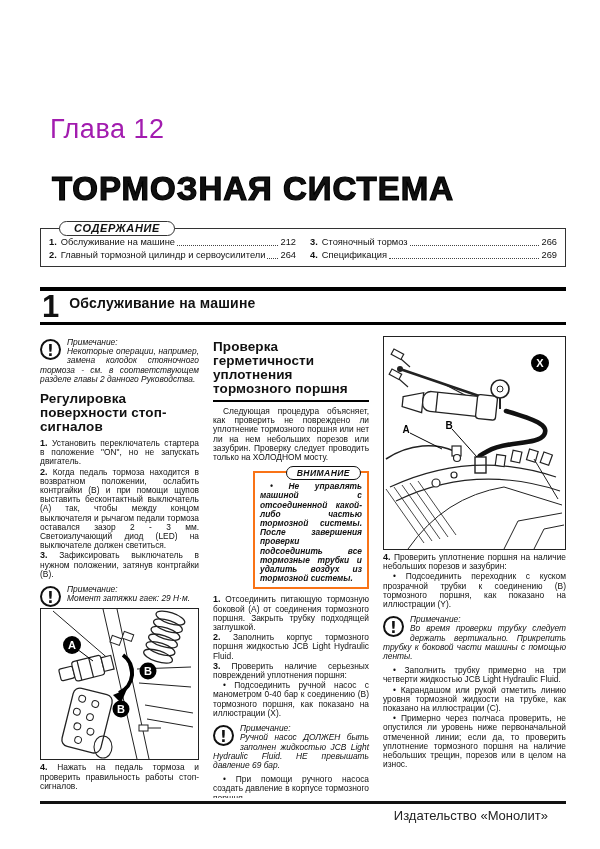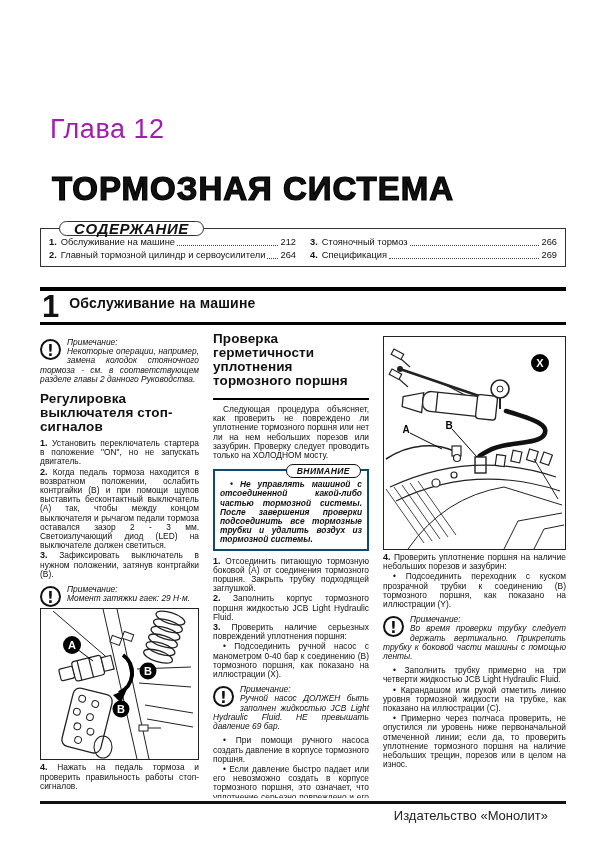--- a/index.html
+++ b/index.html
@@ -6,51 +6,51 @@
   html,body { background:#e8e8e8; }
   .page {
     position:relative; width:600px; height:849px; background:#ffffff;
     font-family:"Liberation Sans","DejaVu Sans",sans-serif; color:#111;
     overflow:hidden; margin:0 auto;
   }
   .chapter { position:absolute; left:42px; top:114px; font-size:27px; font-weight:400; color:#a21caf; letter-spacing:0.5px;margin-left:8px; }
   .doc-title { position:absolute; left:52px; top:170px; font-size:33px; font-weight:bold; letter-spacing:1px; -webkit-text-stroke:1.2px #000; }
 
   .toc-box { position:absolute; left:40px; right:34px; top:228px; border:1.2px solid #333; padding:8px 8px 5px 8px; }
-  .toc-tab { position:absolute; top:-8px; left:18px; background:#fff; border:1.5px solid #333; border-radius:9px; padding:0 14px; font-size:15px; font-weight:bold; font-style:italic; letter-spacing:0.6px; line-height:13px; }
+  .toc-tab { position:absolute; top:-8px; left:18px; background:#fff; border:1.5px solid #333; border-radius:9px; padding:0 14px; font-size:11px; font-weight:bold; font-style:italic; letter-spacing:0.6px; line-height:13px; }
   .toc-grid { display:grid; grid-template-columns:1fr 1fr; column-gap:14px; row-gap:2px; }
   .toc-item { display:flex; align-items:flex-end; font-size:9.3px; line-height:11px; }
   .toc-num { font-weight:bold; margin-right:4px; }
   .toc-dots { flex:1; border-bottom:1.4px dotted #444; margin:0 2px 2px 2px; min-width:8px; }
 
   .section-bar { position:absolute; left:40px; right:34px; top:287px; border-top:4px solid #000; border-bottom:3px solid #000; height:38px; display:flex; align-items:flex-start; }
   .section-num { font-size:31px; font-weight:bold; line-height:30px; margin:1px 10px 0 2px; }
   .section-title { font-size:14px; font-weight:bold; margin-top:4px; letter-spacing:0.2px; }
 
   .cols { position:absolute; left:40px; top:332px; width:526px; height:466px; display:flex; gap:14px; overflow:hidden; }
   .col { font-size:8.4px; line-height:9.2px; text-align:justify; }
   .col-left   { width:160px; }
   .col-mid    { width:166px; }
   .col-right  { width:184px; }
 
   h3.col-head { font-size:13.5px; line-height:14px; font-weight:bold; text-align:left; margin:8px 0 5px 0; letter-spacing:0.1px; }
-  h3.underlined { border-bottom:2.5px solid #000; padding-bottom:10px; margin-top:0; }
+  h3.underlined { border-bottom:2.5px solid #000; padding-bottom:4px; margin-top:8px; }
 
   p.step { margin-top:1px; }
   p.step b { font-size:9px; }
   p.bullet { text-indent:10px; margin-top:1px; }
   p.indent { text-indent:10px; }
 
   .note { margin:6px 0 5px 0; font-style:italic; overflow:visible; }
   .note-icon { float:left; width:21px; height:21px; border:2.6px solid #111; border-radius:50%; margin:1px 6px 1px 0; text-align:center; font-style:normal; }
   .note-icon::before { content:"!"; font-weight:bold; font-size:15px; line-height:20px; font-family:"DejaVu Sans",sans-serif; }
   .note-label { display:block; font-style:italic; }
   .note-text { font-style:italic;margin-top:7px; }
 
-  .warnbox { position:relative; border:2px solid #0c4a6e; margin-top:9px; padding:8px 5px 4px 5px; }
+  .warnbox { position:relative; border:2px solid #f97316; margin-top:9px; padding:8px 5px 4px 5px;margin-left:40px; }
   .warn-tab { position:absolute; top:-7px; right:6px; background:#fff; border:1.6px solid #111; border-radius:8px; padding:0 10px; font-size:8.6px; font-weight:bold; font-style:italic; letter-spacing:0.4px; line-height:12px; }
   .warnbox p { font-weight:bold; font-style:italic; text-indent:10px; margin-top:1px; }
 
   .figure { border:1.4px solid #222; background:#fff; margin:4px 0 3px 0; }
   .figure svg { display:block; }
 
   .footer-rule { position:absolute; left:40px; right:34px; top:801px; border-top:3px solid #111; }
   .footer-text { position:absolute; right:52px; top:808px; font-size:13px; color:#222; }
 </style>
 </head>
@@ -97,21 +97,21 @@
   </div>
 
   <div class="cols">
 
     <div class="col col-left">
       <div class="note">
         <span class="note-icon"></span>
         <span class="note-label">Примечание:</span>
         <span class="note-text">Некоторые операции, например, замена колодок стояночного тормоза - см. в соответствующем разделе главы 2 данного Руководства.</span>
       </div>
-      <h3 class="col-head">Регулировка выключателя стоп-сигналов</h3>
+      <h3 class="col-head">Регулировка поверхности стоп-сигналов</h3>
       <p class="step"><b>1.</b> <span>Установить переключатель стартера в положение "ON", но не запускать двигатель.</span></p>
       <p class="step"><b>2.</b> <span>Когда педаль тормоза находится в возвратном положении, ослабить контргайки (B) и при помощи щупов выставить бесконтактный выключатель (A) так, чтобы между концом выключателя и рычагом педали тормоза оставался зазор 2 - 3 мм. Светоизлучающий диод (LED) на выключателе должен светиться.</span></p>
       <p class="step"><b>3.</b> <span>Зафиксировать выключатель в нужном положении, затянув контргайки (B).</span></p>
       <div class="note">
         <span class="note-icon"></span>
         <span class="note-label">Примечание:</span>
         <span class="note-text">Момент затяжки гаек: 29 Н·м.</span>
       </div>
 
       <div class="figure">

